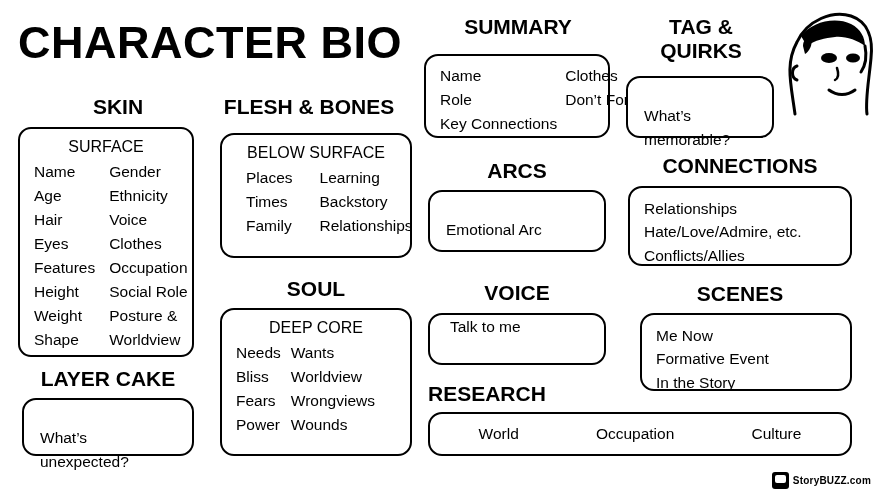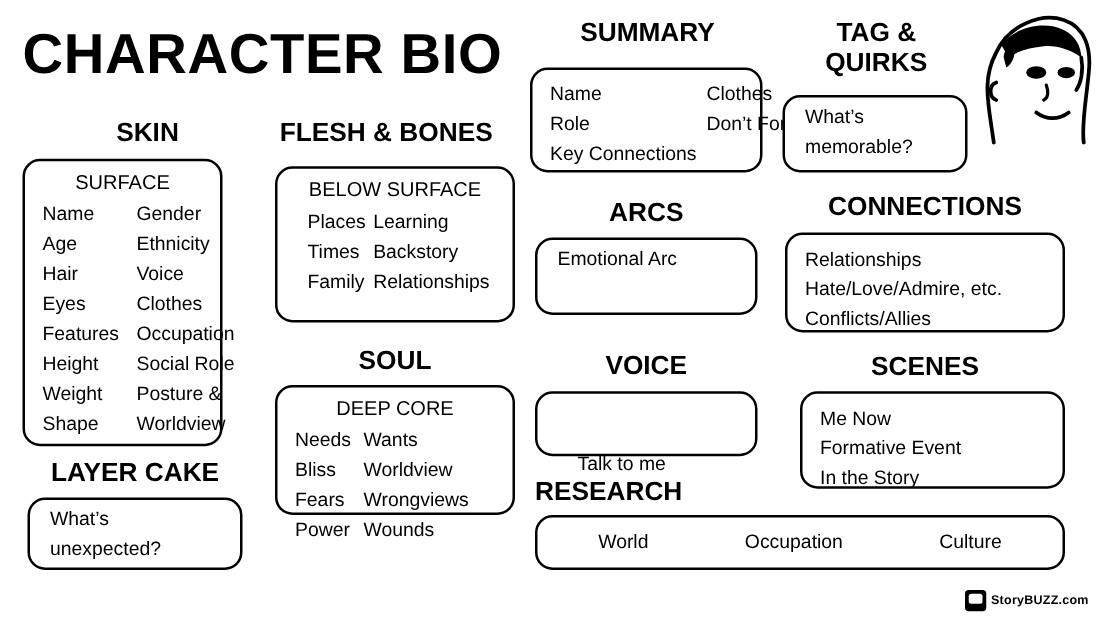--- a/index.html
+++ b/index.html
@@ -68,28 +68,26 @@
   .row-spread {
     display: flex;
     justify-content: space-around;
     align-items: center;
     height: 100%;
     padding: 0 10px;
     box-sizing: border-box;
   }
   .center-line {
     display: flex;
-    align-items: center;
     height: 100%;
-    padding-left: 32px;
+    padding-left: 20px;
     box-sizing: border-box;
-    margin-top: 33px;
   }
   .two-line {
-    padding: 4px 0 0 16px;
+    padding: 26px 0 0 16px;
   }
   
   .face {
     position: absolute;
     right: 2px;
     top: 6px;
     width: 100px;
     height: 112px;
   }
   
@@ -139,21 +137,21 @@
     <path d="M26 40 C26 34 30 30 34 34 C36 38 32 46 28 48 Z" fill="#000000"></path>
     <path d="M88 40 C90 50 88 60 84 66" fill="none" stroke="#000000" stroke-width="3" stroke-linecap="round"></path>
     <ellipse cx="52" cy="52" rx="8" ry="5" fill="#000000"></ellipse>
     <ellipse cx="76" cy="52" rx="7" ry="4.5" fill="#000000"></ellipse>
     <path d="M60 62 C62 68 62 72 58 74" fill="none" stroke="#000000" stroke-width="2.5" stroke-linecap="round"></path>
     <path d="M52 84 C60 90 70 90 78 84" fill="none" stroke="#000000" stroke-width="3" stroke-linecap="round"></path>
     <path d="M20 60 C14 62 14 72 20 74" fill="none" stroke="#000000" stroke-width="3" stroke-linecap="round"></path>
   </svg>
 
   <div class="heading" style="left:28px; top:96px; width:180px;">SKIN</div>
-  <div class="box" style="left:18px; top:127px; width:160px; height:230px;">
+  <div class="box" style="left:18px; top:127px; width:176px; height:230px;border-radius:13px;">
     <div class="box-title">SURFACE</div>
     <div class="cols" style="gap:14px;">
       <div class="col">
         <div class="cell">Name</div>
         <div class="cell">Age</div>
         <div class="cell">Hair</div>
         <div class="cell">Eyes</div>
         <div class="cell">Features</div>
         <div class="cell">Height</div>
         <div class="cell">Weight</div>
@@ -176,36 +174,36 @@
   <div class="box" style="left:22px; top:398px; width:172px; height:58px;">
     <div class="two-line">
       <div class="cell">What’s</div>
       <div class="cell">unexpected?</div>
     </div>
   </div>
 
   <div class="heading" style="left:194px; top:96px; width:230px;">FLESH &amp; BONES</div>
   <div class="box" style="left:220px; top:133px; width:192px; height:125px;">
     <div class="box-title">BELOW SURFACE</div>
-    <div class="cols" style="gap:6px;padding-left:24px;">
+    <div class="cols" style="gap:27px;padding-left:24px;">
       <div class="col">
         <div class="cell">Places</div>
         <div class="cell">Times</div>
         <div class="cell">Family</div>
       </div>
       <div class="col">
         <div class="cell">Learning</div>
         <div class="cell">Backstory</div>
         <div class="cell">Relationships</div>
       </div>
     </div>
   </div>
 
   <div class="heading" style="left:220px; top:278px; width:192px;">SOUL</div>
-  <div class="box" style="left:220px; top:308px; width:192px; height:104px;">
+  <div class="box" style="left:220px; top:308px; width:192px; height:148px;">
     <div class="box-title">DEEP CORE</div>
     <div class="cols" style="gap:10px;">
       <div class="col">
         <div class="cell">Needs</div>
         <div class="cell">Bliss</div>
         <div class="cell">Fears</div>
         <div class="cell">Power</div>
       </div>
       <div class="col">
         <div class="cell">Wants</div>

